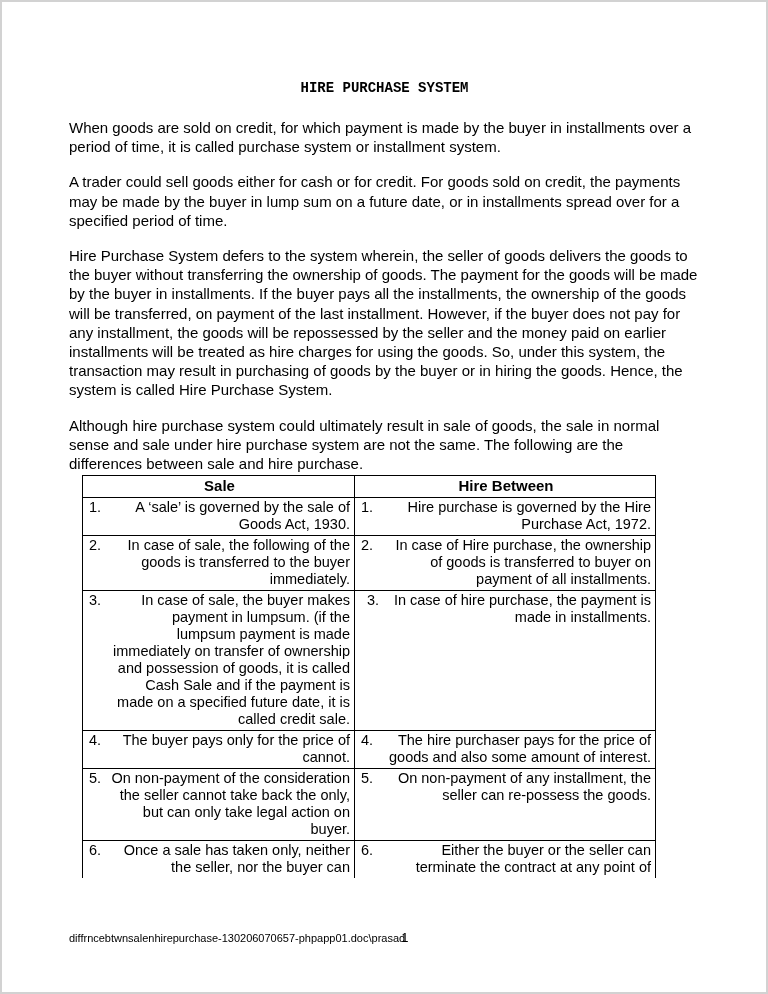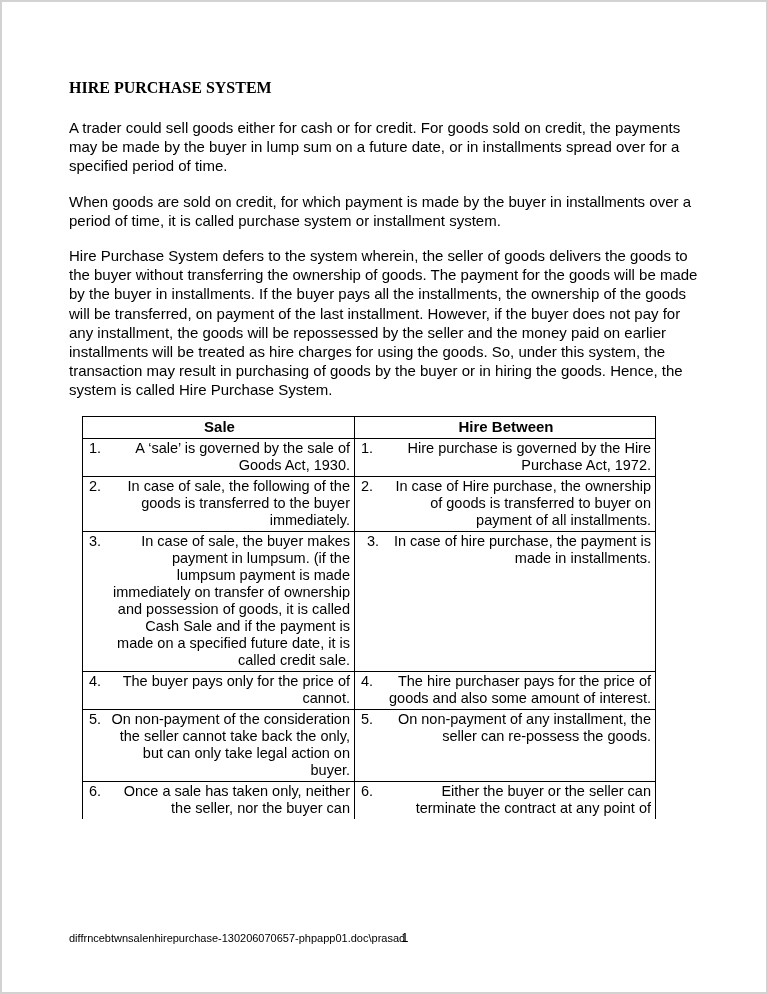--- a/index.html
+++ b/index.html
@@ -8,22 +8,22 @@
     width: 768px; height: 994px;
     background: #ffffff;
     border: 2px solid #d2d2d2;
     position: relative;
     overflow: hidden;
     font-family: "Liberation Sans", sans-serif;
     color: #000000;
   }
   .content { padding: 76px 66px 0 67px; }
   .doc-title {
-    font-size: 16px; font-weight: bold; 
-    line-height: 20px; margin-bottom: 20px; font-family: Liberation Serif, serif;
+    font-size: 14px; font-weight: bold; text-align: center;
+    line-height: 20px; margin-bottom: 20px; font-family: Liberation Mono, monospace;
   }
   .para { font-size: 15px; line-height: 19.2px; margin-bottom: 16px; }
   .section-heading {
     font-size: 15px; font-weight: bold; text-decoration: underline;
     line-height: 19px; margin-bottom: 12px;
   }
   .intro { margin-bottom: 2px; }
   table.cmp {
     border-collapse: collapse; table-layout: fixed;
     margin-left: 13px; width: 573px;
@@ -46,25 +46,26 @@
   .pagenum { font-size: 13px; margin-left: -4px; }
 </style>
 </head>
 <body>
 
 <div class="page">
   <div class="content">
 
     <h1 class="doc-title">HIRE PURCHASE SYSTEM</h1>
 
+    <p class="para">When goods are sold on credit, for which payment is made by the buyer in installments over a period of time, it is called purchase system or installment system.</p>
     <p class="para">A trader could sell goods either for cash or for credit. For goods sold on credit, the payments may be made by the buyer in lump sum on a future date, or in installments spread over for a specified period of time.</p>
-    <p class="para">When goods are sold on credit, for which payment is made by the buyer in installments over a period of time, it is called purchase system or installment system.</p>
     <p class="para">Hire Purchase System defers to the system wherein, the seller of goods delivers the goods to the buyer without transferring the ownership of goods. The payment for the goods will be made by the buyer in installments. If the buyer pays all the installments, the ownership of the goods will be transferred, on payment of the last installment. However, if the buyer does not pay for any installment, the goods will be repossessed by the seller and the money paid on earlier installments will be treated as hire charges for using the goods. So, under this system, the transaction may result in purchasing of goods by the buyer or in hiring the goods. Hence, the system is called Hire Purchase System.</p>
 
 
+    <p class="para intro">Although hire purchase system could ultimately result in sale of goods, the sale in normal sense and sale under hire purchase system are not the same. The following are the differences between sale and hire purchase.</p>
 
     <table class="cmp">
       <colgroup>
         <col style="width:272px">
         <col style="width:301px">
       </colgroup>
       <thead>
         <tr>
           <th>Sale</th>
           <th>Hire Between</th>

